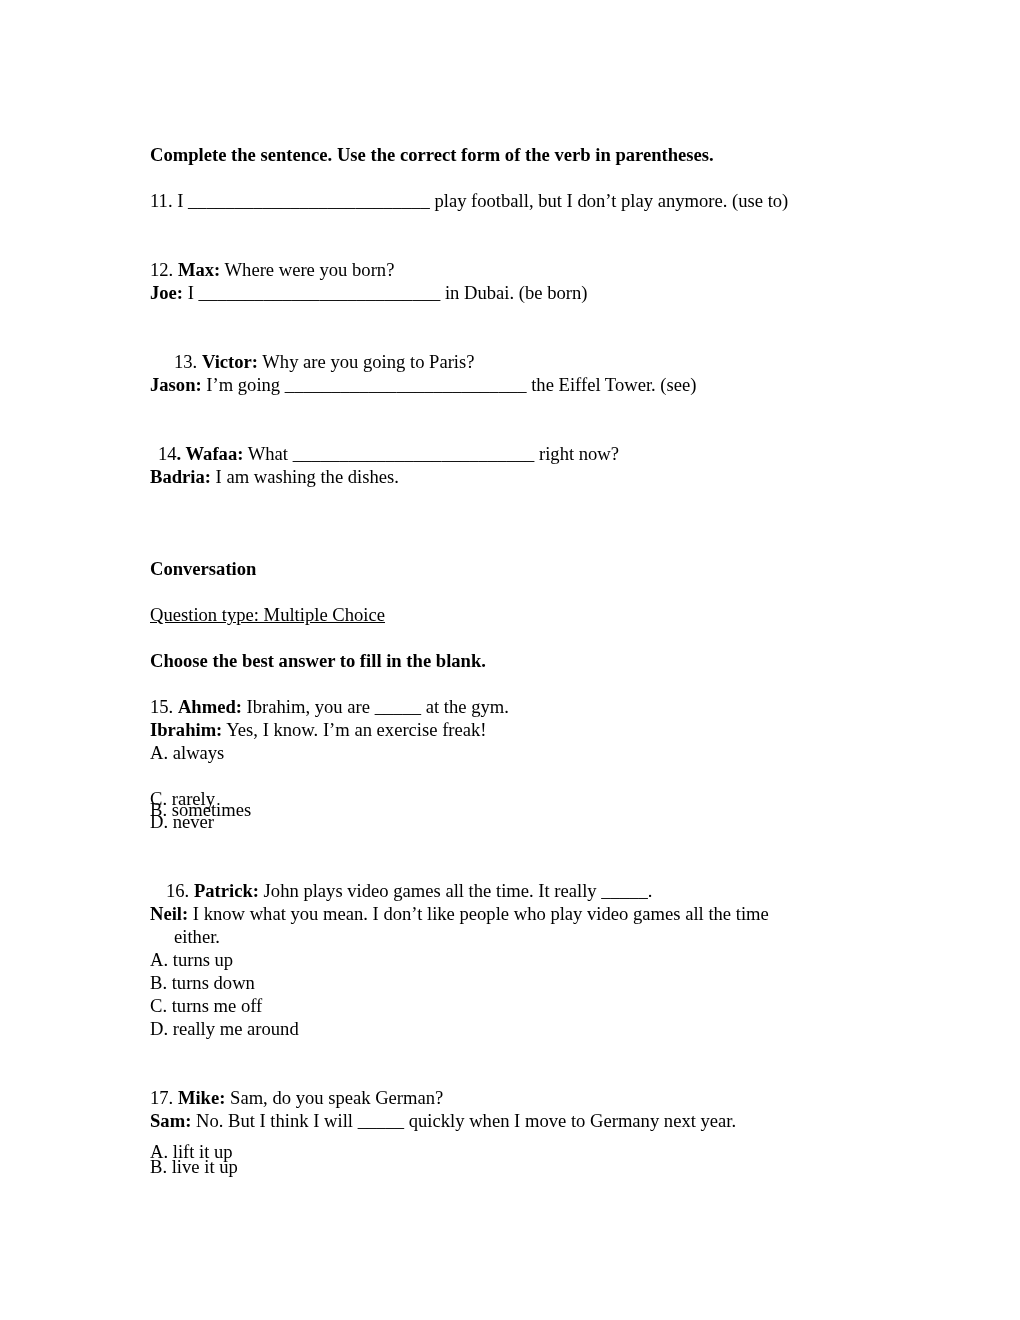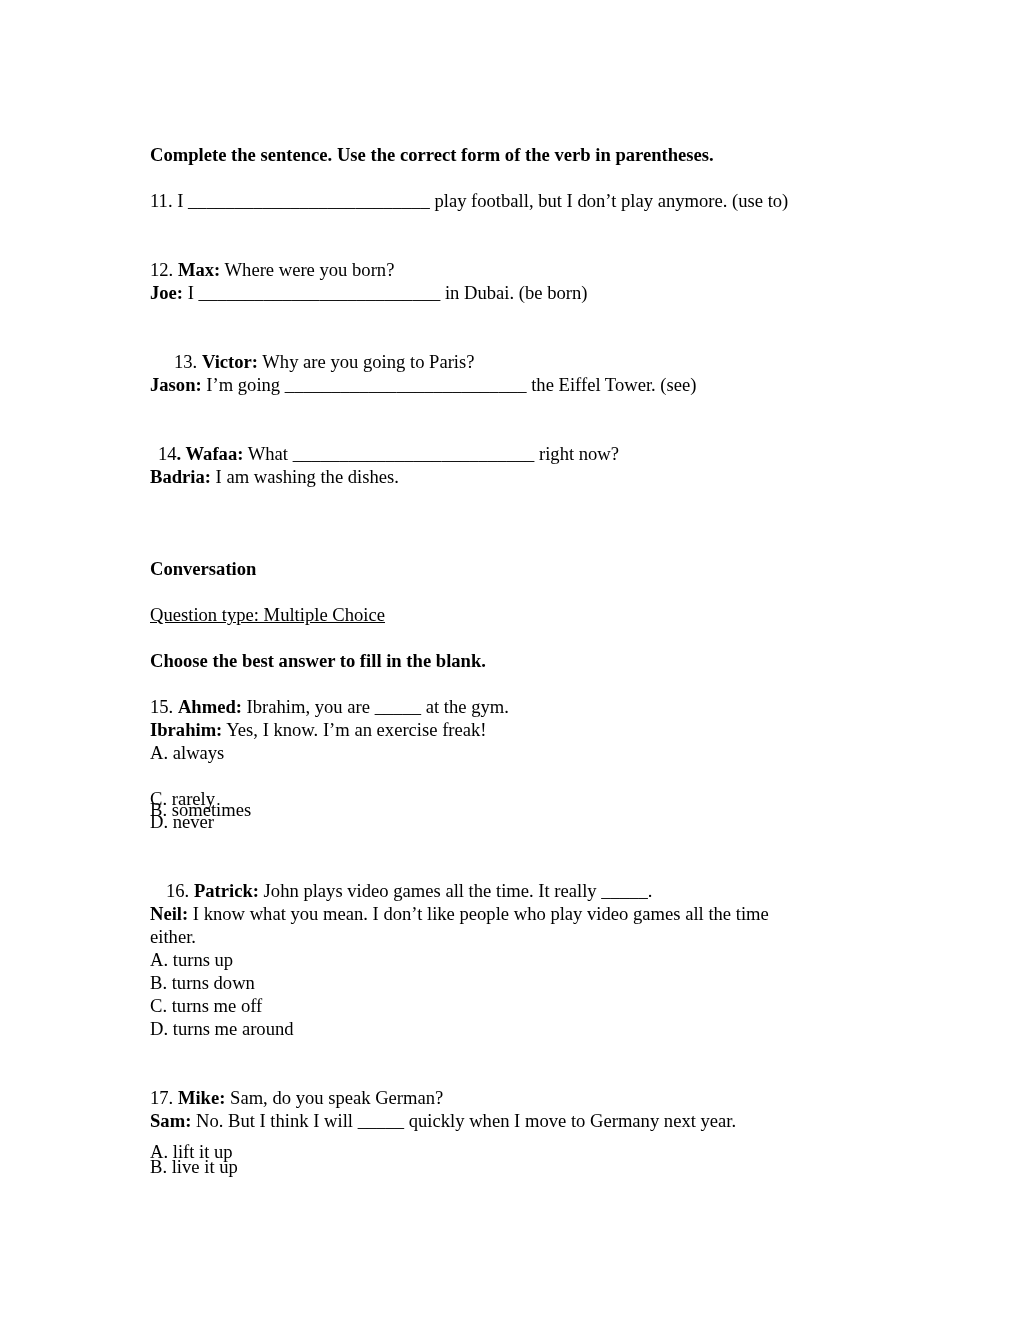--- a/index.html
+++ b/index.html
@@ -42,25 +42,25 @@
   <div class="line" style="top:718px;"><b>Ibrahim:</b><span> Yes, I know. I’m an exercise freak!</span></div>
   <div class="line" style="top:741px;">A. always</div>
   <div class="line" style="top:764px;margin-top:34px;">B. sometimes</div>
   <div class="line" style="top:787px;">C. rarely</div>
   <div class="line" style="top:810px;">D. never</div>
 </div>
 
 <div>
   <div class="line" style="top:879px;margin-left:16px;"><span>16. </span><b>Patrick:</b><span> John plays video games all the time. It really _____.</span></div>
   <div class="line" style="top:902px;"><b>Neil:</b><span> I know what you mean. I don’t like people who play video games all the time</span></div>
-  <div class="line" style="top:925px;">either.</div>
+  <div class="line" style="top:925px;margin-left:24px;">either.</div>
   <div class="line" style="top:948px;">A. turns up</div>
   <div class="line" style="top:971px;">B. turns down</div>
   <div class="line" style="top:994px;">C. turns me off</div>
-  <div class="line" style="top:1017px;">D. turns me around</div>
+  <div class="line" style="top:1017px;">D. really me around</div>
 </div>
 
 <div>
   <div class="line" style="top:1086px;"><span>17. </span><b>Mike:</b><span> Sam, do you speak German?</span></div>
   <div class="line" style="top:1109px;"><b>Sam:</b><span> No. But I think I will _____ quickly when I move to Germany next year.</span></div>
   <div class="line" style="top:1132px;margin-top:8px;">A. lift it up</div>
   <div class="line" style="top:1155px;">B. live it up</div>
 </div>
 
 </body></html>

